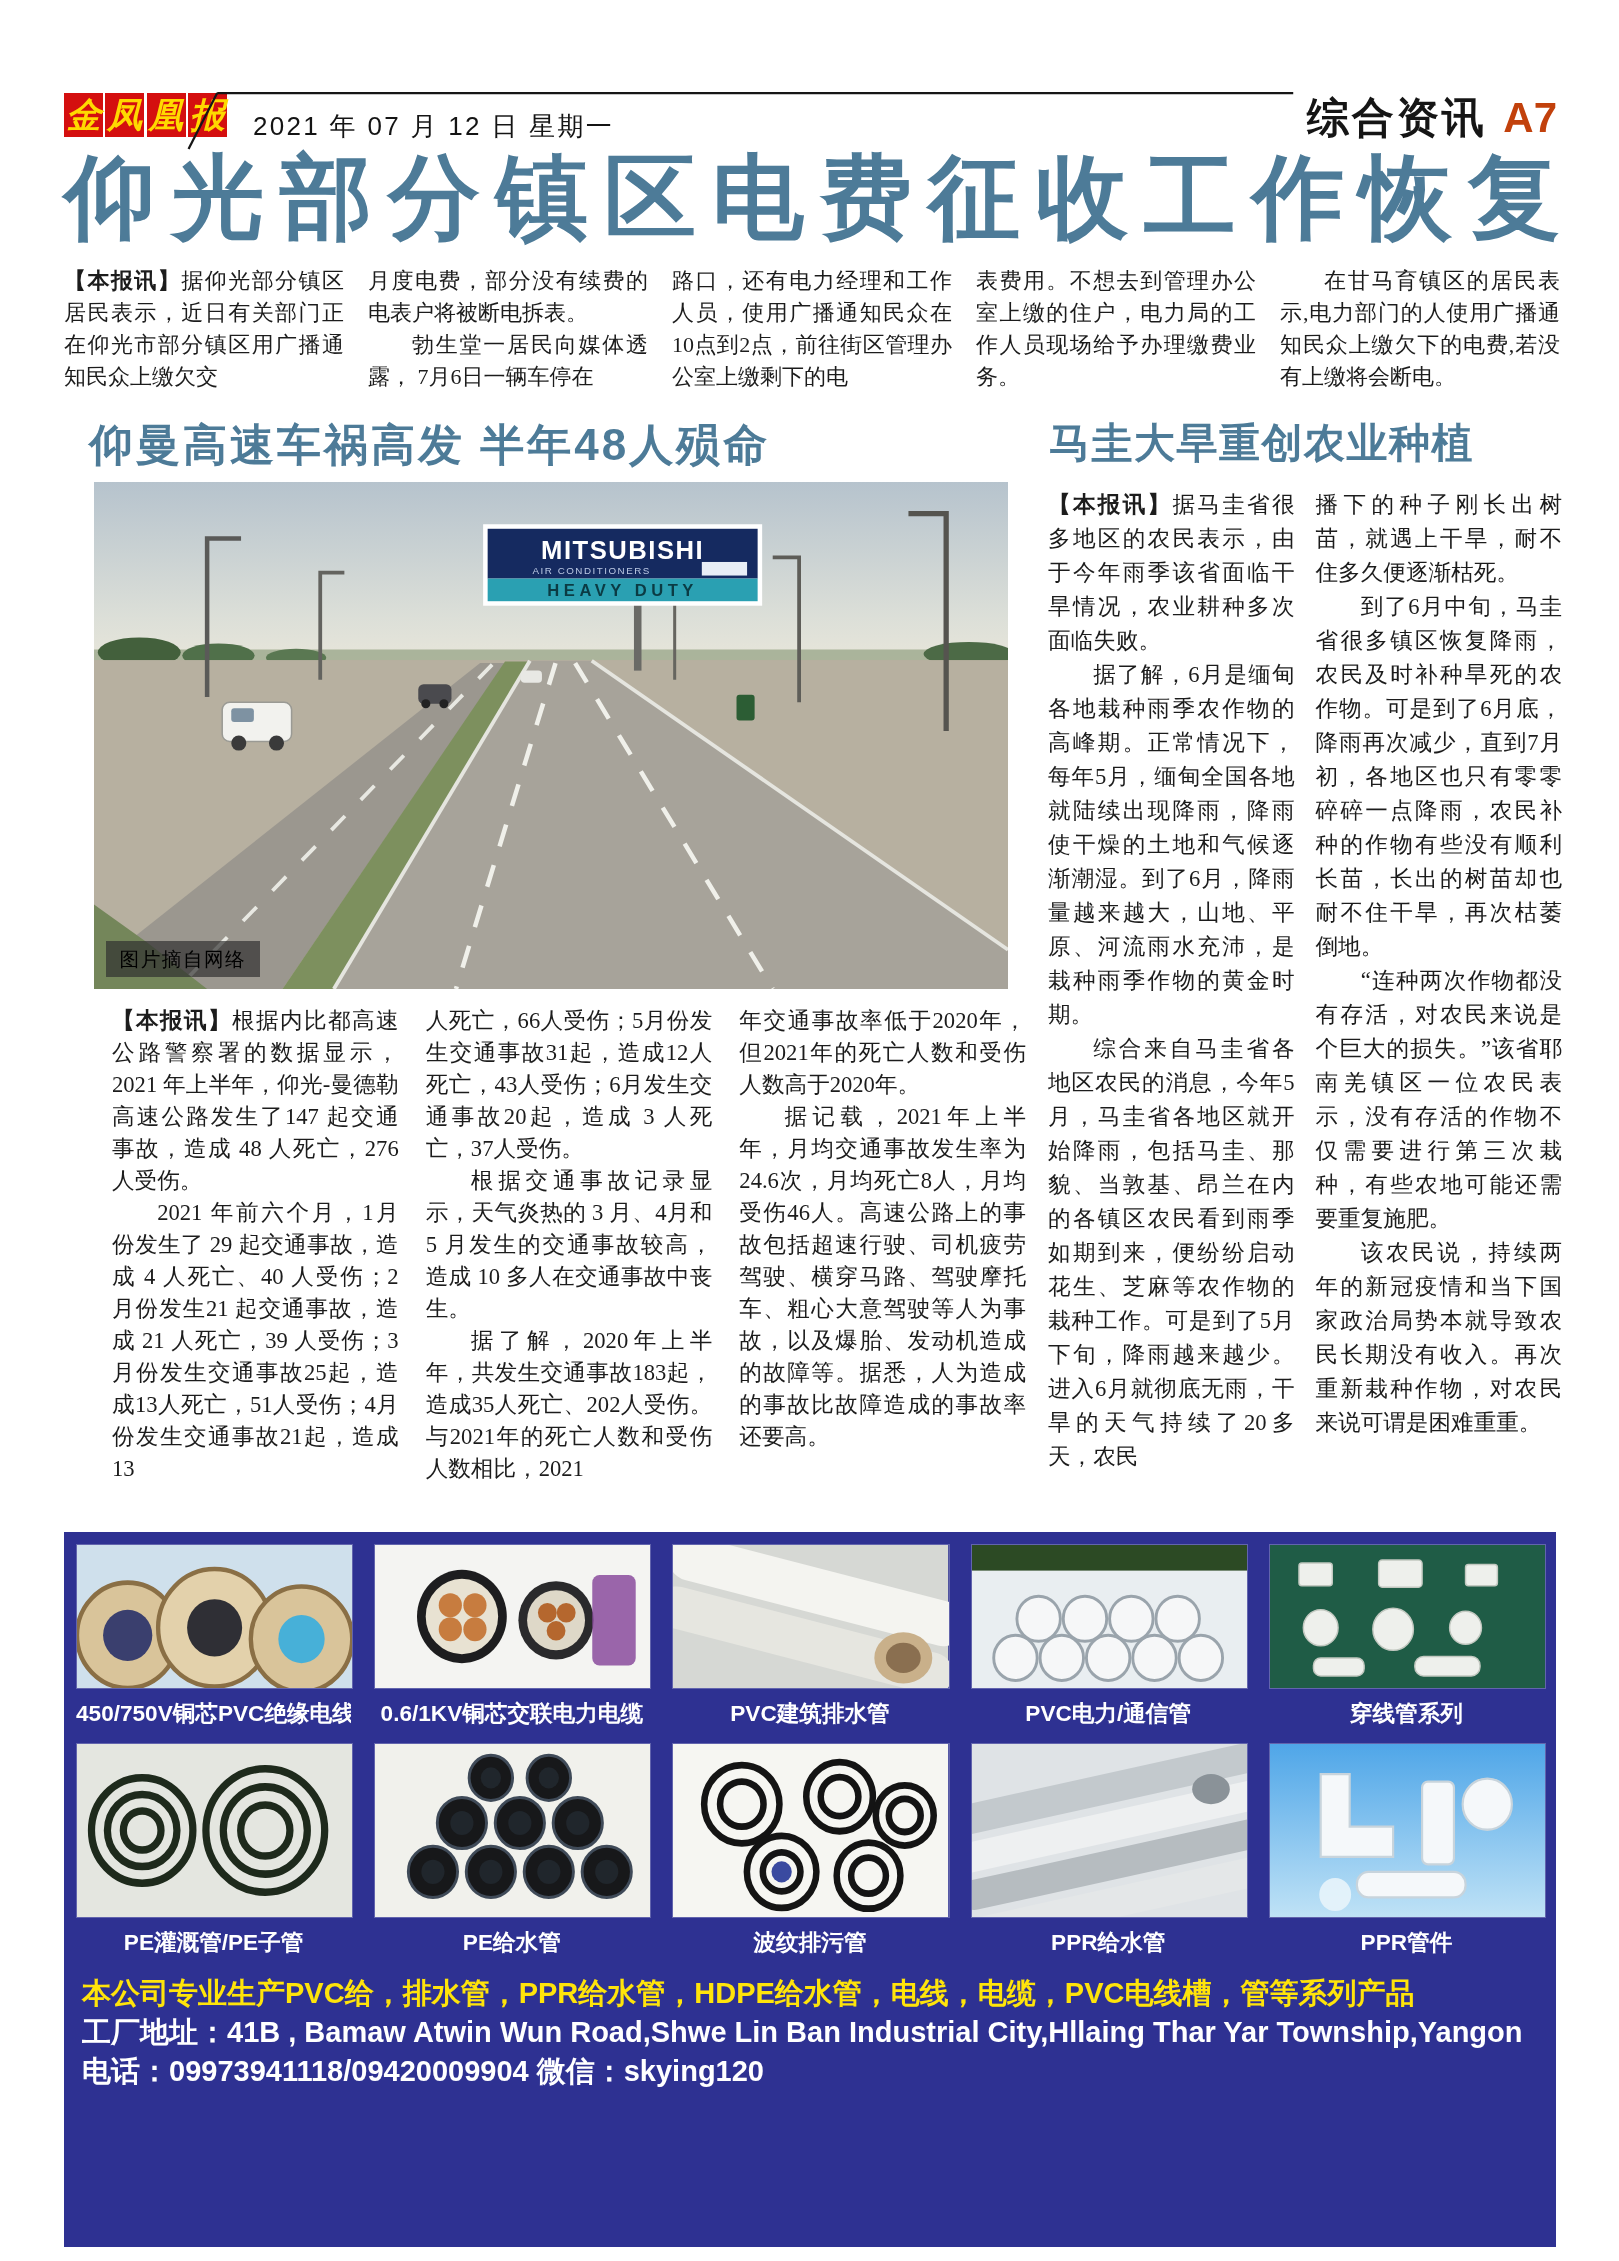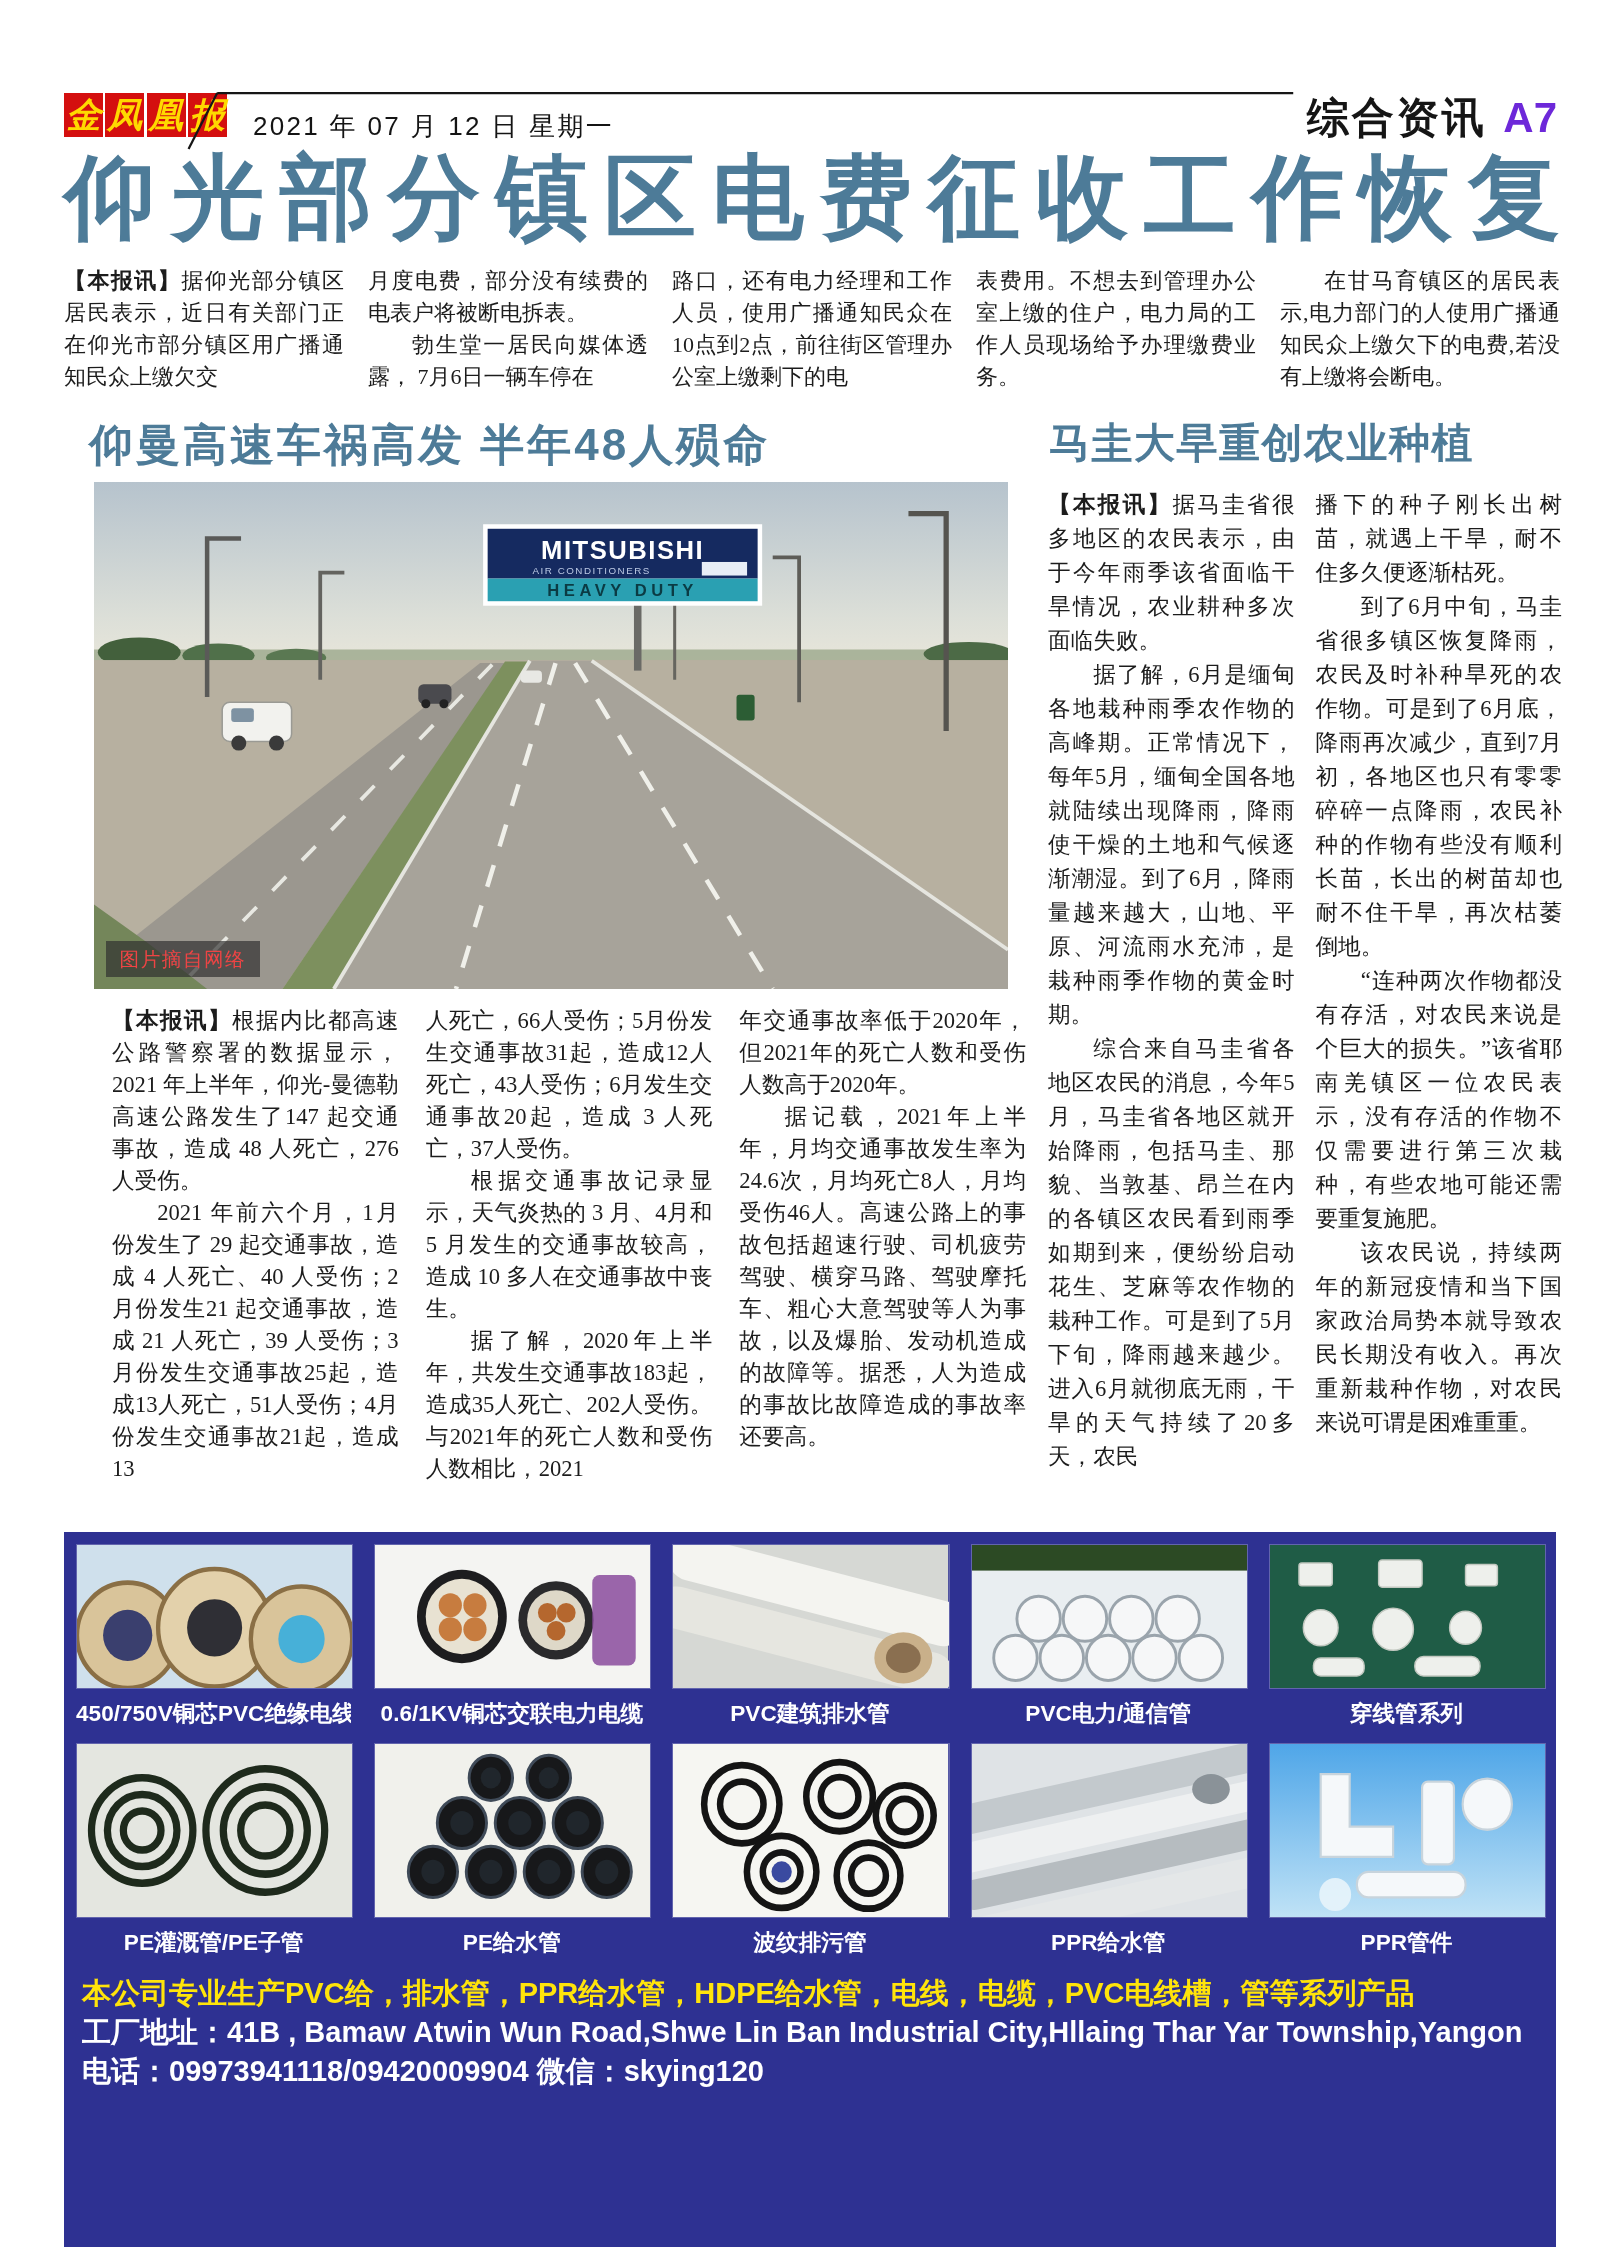--- a/index.html
+++ b/index.html
@@ -20,21 +20,21 @@
   .date {
     position:absolute; left:253px; top:109px;
     font-family:"Liberation Sans","DejaVu Sans",sans-serif;
     font-size:26px; letter-spacing:2.3px; color:#141414;
   }
   .section-title {
     position:absolute; right:63px; top:90px;
     font-family:"Liberation Sans","DejaVu Sans",sans-serif;
     font-weight:900; font-size:42px; color:#151515; letter-spacing:3px;
   }
-  .section-title .pageno { color:#6d28d9; margin-left:16.6px; letter-spacing:0; }
+  .section-title .pageno { color:#c2410c; margin-left:16.6px; letter-spacing:0; }
 
   
   .headline1 {
     position:absolute; left:64px; top:148px; width:1496px; height:99px;
     font-family:"Liberation Sans","DejaVu Sans",sans-serif;
     font-weight:900; font-size:92px; line-height:98px; color:#4d7b98;
     text-align:justify; text-align-last:justify; white-space:nowrap;
   }
 
   
@@ -55,21 +55,21 @@
   .headline3 {
     position:absolute; left:1049px; top:416px;
     font-family:"Liberation Sans","DejaVu Sans",sans-serif;
     font-weight:900; font-size:41px; color:#4d7b98; letter-spacing:1.5px;
   }
 
   .photo { position:absolute; left:94px; top:482px; width:914px; height:507px; }
   .photo svg { display:block; width:100%; height:100%; }
   .photo-caption {
     position:absolute; left:12px; bottom:12px;
-    background:rgba(45,45,45,.68); color:#ef4444;
+    background:rgba(45,45,45,.68); color:#000000;
     font-size:19.6px; padding:4.5px 13.6px; letter-spacing:1.5px;
     font-family:"Liberation Sans","DejaVu Sans",sans-serif;
   }
 
   .a2cols { position:absolute; left:94px; top:1005px; width:914px; gap:27px;
             font-size:22.6px; line-height:32px;margin-left:18px; }
   .a3cols { position:absolute; left:1048px; top:488px; width:514px; gap:21px;
             font-size:22.6px; line-height:34px; }
 
   

